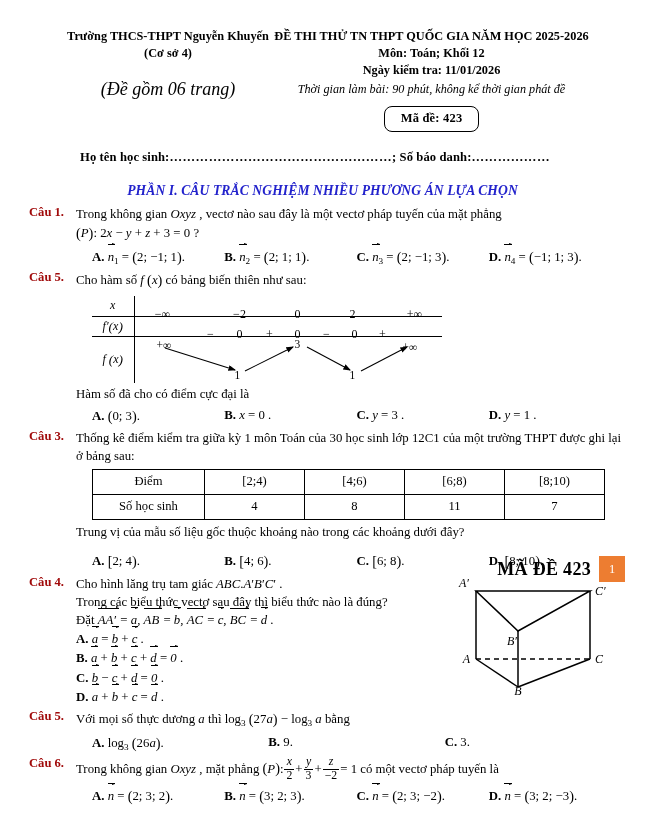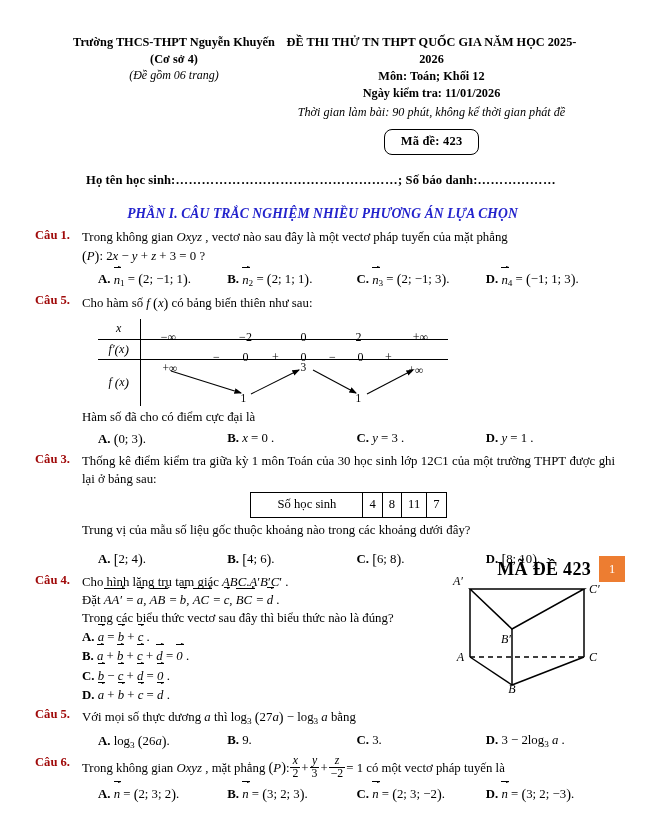--- a/index.html
+++ b/index.html
@@ -7,38 +7,39 @@
   body {
     width: 645px;
     height: 839px;
     background: #ffffff;
     font-family: "Liberation Serif", "DejaVu Serif", serif;
     color: #000000;
     font-size: 12.5px;
     position: relative;
     overflow: hidden;
   }
-  .page { position: relative; width: 645px; height: 626px; padding: 8px; border-radius: 30px; }
+  .page { position: relative; width: 645px; height: 626px; padding: 2px; border-radius: 30px; }
 
   
   .header {
     display: flex;
     padding: 26px 52px 0 62px;
   }
   .hdr-left {
     width: 208px;
     text-align: center;
     font-weight: bold;
     font-size: 12.3px;
     line-height: 1.35;
   }
   .hdr-left .pages {
     font-weight: normal;
     font-style: italic;
-    font-size: 12px;
+    margin-top: 16px;
+    font-size: 18px;
   }
   .hdr-right {
     flex: 1;
     text-align: center;
     font-weight: bold;
     font-size: 12.3px;
     line-height: 1.38;
   }
   .hdr-right .time {
     font-weight: normal;
@@ -335,20 +336,27 @@
       </div>
     </div>
 
     <div class="q">
       <div class="q-label">Câu 3.</div>
       <div class="q-body">
         <div class="q-stem">Thống kê điểm kiểm tra giữa kỳ 1 môn Toán của 30 học sinh lớp 12C1 của một trường THPT được ghi lại ở bảng sau:</div>
         <div class="stats-wrap">
           <table class="stats">
             <tbody>
+                <tr>
+              <td class="hdr-cell">Điểm</td>
+              <td class="bin">[2;4)</td>
+              <td class="bin">[4;6)</td>
+              <td class="bin">[6;8)</td>
+              <td class="bin">[8;10)</td>
+            </tr>
             <tr>
               <td class="hdr-cell">Số học sinh</td>
               <td>4</td>
               <td>8</td>
               <td>11</td>
               <td>7</td>
             </tr>
           </tbody>
             </table>
         </div>
@@ -361,22 +369,22 @@
         </div>
       </div>
     </div>
 
     <div class="q">
       <div class="q-label">Câu 4.</div>
       <div class="q-body">
         <div class="q4-row">
           <div class="q4-text">
             <div class="q-stem-nj">Cho hình lăng trụ tam giác <span class="mi">ABC</span>.<span class="mi">A</span>′<span class="mi">B</span>′<span class="mi">C</span>′ .</div>
+            <div class="q-stem-nj">Trong các biểu thức vectơ sau đây thì biểu thức nào là đúng?</div>
             <div class="q-stem-nj">Đặt <span class="ovr">AA′</span> = <span class="vec">a</span>, <span class="ovr">AB</span> = <span class="vec">b</span>, <span class="ovr">AC</span> = <span class="vec">c</span>, <span class="ovr">BC</span> = <span class="vec">d</span> .</div>
-            <div class="q-stem-nj">Trong các biểu thức vectơ sau đây thì biểu thức nào là đúng?</div>
             <div class="opts-stack">
               <div class="opt-line"><b>A.</b> <span class="vec">a</span> = <span class="vec">b</span> + <span class="vec">c</span> .</div>
               <div class="opt-line"><b>B.</b> <span class="vec">a</span> + <span class="vec">b</span> + <span class="vec">c</span> + <span class="vec">d</span> = <span class="vec">0</span> .</div>
               <div class="opt-line"><b>C.</b> <span class="vec">b</span> − <span class="vec">c</span> + <span class="vec">d</span> = <span class="vec">0</span> .</div>
               <div class="opt-line"><b>D.</b> <span class="vec">a</span> + <span class="vec">b</span> + <span class="vec">c</span> = <span class="vec">d</span> .</div>
             </div>
           </div>
           <div class="fig-prism">
             <svg width="160" height="120" viewBox="0 0 160 120">
 
@@ -404,21 +412,20 @@
     </div>
 
     <div class="q">
       <div class="q-label">Câu 5.</div>
       <div class="q-body">
         <div class="q-stem-nj">Với mọi số thực dương <span class="mi">a</span> thì log<span class="sub">3</span> <span class="paren-tall">(</span>27<span class="mi">a</span><span class="paren-tall">)</span> − log<span class="sub">3</span> <span class="mi">a</span> bằng</div>
         <div class="opts">
           <div class="opt"><b>A.</b> log<span class="sub">3</span> <span class="paren-tall">(</span>26<span class="mi">a</span><span class="paren-tall">)</span>.</div>
           <div class="opt"><b>B.</b> 9.</div>
           <div class="opt"><b>C.</b> 3.</div>
-          <div class="opt"><b>D.</b> 3 − 2log<span class="sub">3</span> <span class="mi">a</span> .</div>
         </div>
       </div>
     </div>
 
     <div class="q">
       <div class="q-label">Câu 6.</div>
       <div class="q-body">
         <div class="q-stem-nj">Trong không gian <span class="mi">Oxyz</span> , mặt phẳng <span class="paren-tall">(</span><span class="mi">P</span><span class="paren-tall">)</span>:<span class="frac"><span class="num">x</span><span class="den">2</span></span>+<span class="frac"><span class="num">y</span><span class="den">3</span></span>+<span class="frac"><span class="num">z</span><span class="den">−2</span></span>= 1 có một vectơ pháp tuyến là</div>
         <div class="opts">
           <div class="opt"><b>A.</b> <span class="vec">n</span> = <span class="paren-tall">(</span><span>2; 3; 2</span><span class="paren-tall">)</span>.</div>

